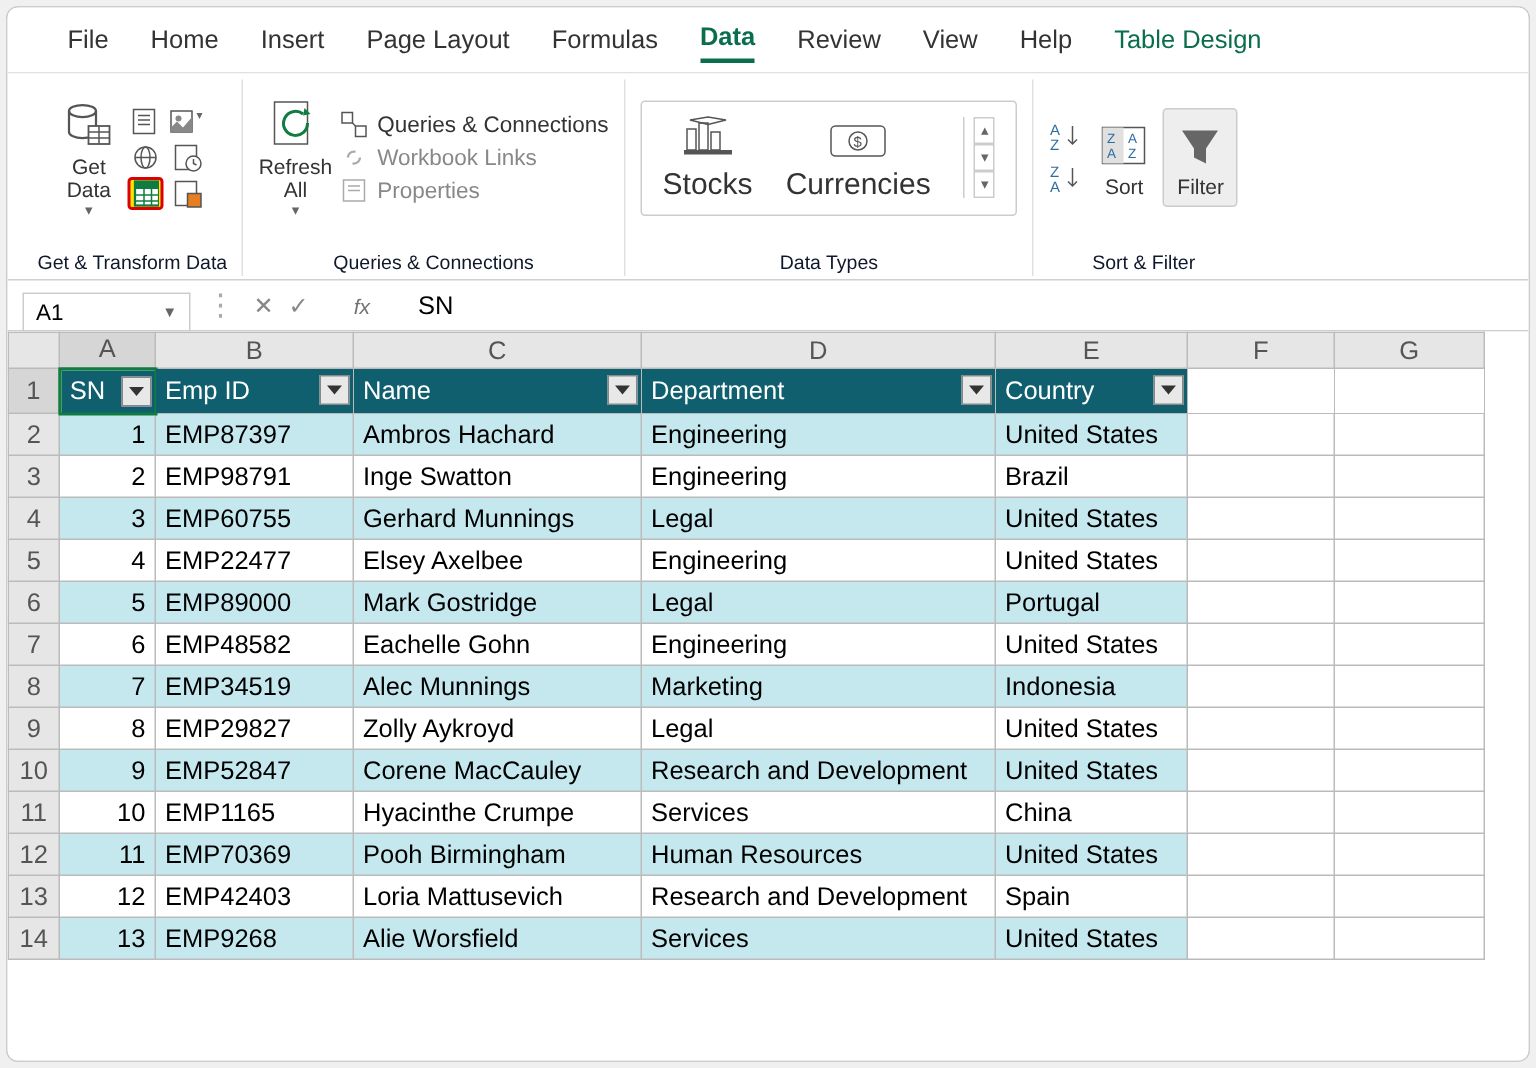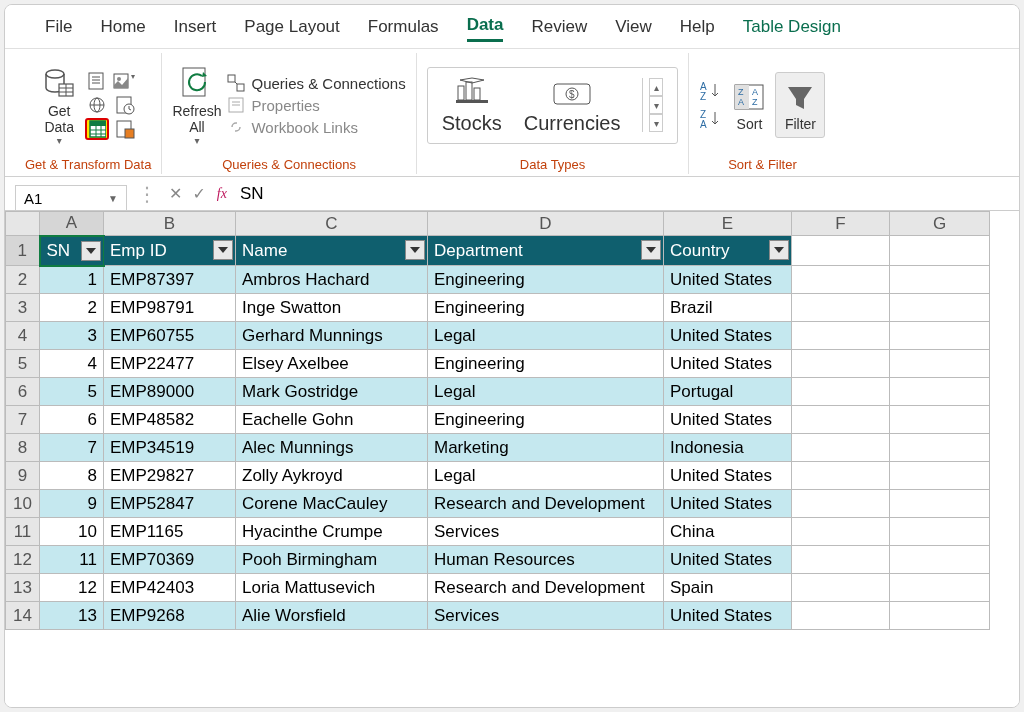--- a/index.html
+++ b/index.html
@@ -11,21 +11,21 @@
   .tabstrip { display: flex; align-items: center; gap: 28px; padding: 10px 16px 6px 40px; background: #fff; border-bottom: 1px solid #e0e0e0; }
   .tabstrip .tab { font-size: 17px; color: #333; cursor: pointer; padding-bottom: 4px; }
   .tabstrip .tab.active { color: #0a6e4e; font-weight: 600; border-bottom: 3px solid #0a6e4e; }
   .tabstrip .tab.design { color: #0a6e4e; }
   
   
   .ribbon { display: flex; background: #fff; padding: 4px 10px 2px 10px; border-bottom: 1px solid #d0d0d0; position: relative; }
   .ribbon-group { display: flex; flex-direction: column; align-items: center; padding: 2px 10px 2px 10px; border-right: 1px solid #e0e0e0; }
   .ribbon-group:last-child { border-right: none; }
   .ribbon-group-body { display: flex; align-items: center; gap: 6px; height: 100px; }
-  .ribbon-group-label { font-size: 13px; color: #c2410c; margin-top: 2px; }
+  .ribbon-group-label { font-size: 13px; color: #0f172a; margin-top: 12px; }
   
   .icon-lg { width: 40px; height: 40px; display: flex; align-items: center; justify-content: center; }
   .icon-sm { width: 24px; height: 22px; display: flex; align-items: center; justify-content: center; }
   
   .stacked { display: flex; flex-direction: column; align-items: center; gap: 0; cursor: pointer; }
   .stacked .lbl { font-size: 14px; color: #333; text-align: center; line-height: 1.1; }
   
   .icon-grid-3col { display: flex; flex-direction: column; gap: 2px; }
   .icon-grid-3col .icon-sm { cursor: pointer; }
   .icon-row { display: flex; gap: 4px; }
@@ -45,21 +45,21 @@
   .ribbon-clipped { position: relative; }
   .ribbon-clipped::after { content:''; }
   
   
   .fbar-row { display: flex; align-items: center; background: #fff; border-bottom: 1px solid #ccc; height: 34px; }
   .namebox { width: 112px; border: 1px solid #ccc; margin: 12px 4px 2px 10px; padding: 4px 8px; font-size: 15px; display: flex; align-items: center; justify-content: space-between; }
   .namebox .dd { font-size: 10px; color: #666; }
   .fbar-sep { color: #aaa; padding: 0 6px; font-size: 20px; }
   .fbar-btns { display: flex; gap: 10px; padding: 0 6px; color: #888; }
   .fbar-btns span { cursor: pointer; font-size: 16px; }
-  .fx { font-style: italic; font-family: Liberation Serif, serif; color: #be185d; margin: 0 5px; }
+  .fx { font-style: italic; font-family: Liberation Sans, sans-serif; color: #737373; margin: 0 24px; }
   .formula-input { flex: 1; border: none; height: 100%; font-size: 17px; padding: 0 8px; outline: none; }
   
   
   .grid-wrap { flex: 1; overflow: hidden; background: #fff; position: relative; }
   table.sheet { border-collapse: collapse; table-layout: fixed; }
   table.sheet th, table.sheet td { border: 1px solid #bbb; font-size: 17px; text-align: left; padding: 0; overflow: hidden; white-space: nowrap; }
   
   .colhdr, .rowhdr { background: #e6e6e6; color: #555; text-align: center !important; font-weight: normal; }
   .colhdr { height: 24px; }
   .rowhdr { width: 32px; text-align: center; }
@@ -208,34 +208,34 @@
                   <rect x="1" y="1" width="7" height="7" fill="none" stroke="#555"></rect>
                   <rect x="10" y="10" width="7" height="7" fill="none" stroke="#555"></rect>
                   <line x1="8" y1="8" x2="10" y2="10" stroke="#555"></line>
                 </svg>
               </span>
             <span>Queries &amp; Connections</span>
           </div>
           <div class="qc-item">
             <span>
                 <svg width="18" height="18">
+                  <path d="M5 9a4 4 0 0 1 4-4h1M13 9a4 4 0 0 1-4 4h-1" stroke="#aaa" fill="none" stroke-width="1.5"></path>
+                </svg>
+              </span>
+            <span>Workbook Links</span>
+          </div>
+          <div class="qc-item">
+            <span>
+                <svg width="18" height="18">
                   <rect x="2" y="2" width="14" height="14" fill="none" stroke="#aaa"></rect>
                   <line x1="5" y1="6" x2="13" y2="6" stroke="#aaa"></line>
                   <line x1="5" y1="9" x2="13" y2="9" stroke="#aaa"></line>
                 </svg>
               </span>
             <span>Properties</span>
-          </div>
-          <div class="qc-item">
-            <span>
-                <svg width="18" height="18">
-                  <path d="M5 9a4 4 0 0 1 4-4h1M13 9a4 4 0 0 1-4 4h-1" stroke="#aaa" fill="none" stroke-width="1.5"></path>
-                </svg>
-              </span>
-            <span>Workbook Links</span>
           </div>
         </div>
       </div>
       <div class="ribbon-group-label">Queries &amp; Connections</div>
     </div>
 
     <div class="ribbon-group">
       <div class="ribbon-group-body">
         <div class="datatype-row">
           <div class="datatype-item">

